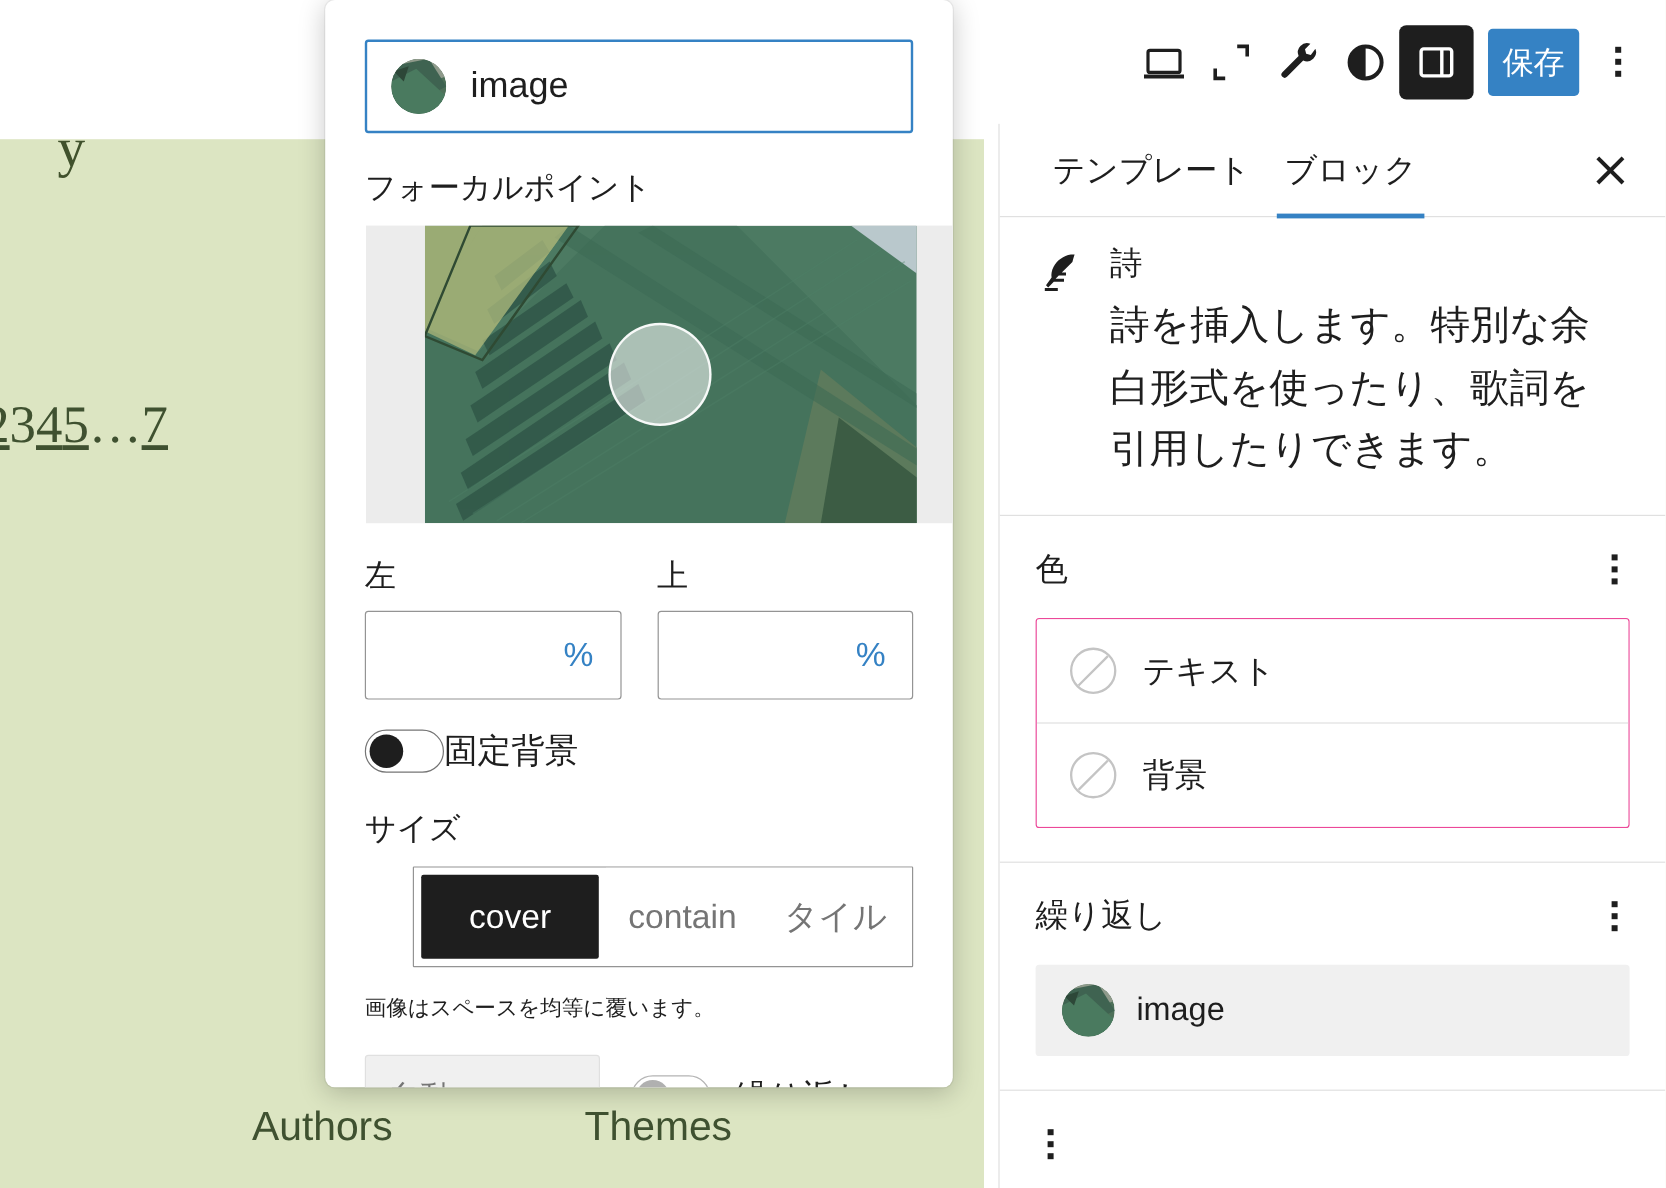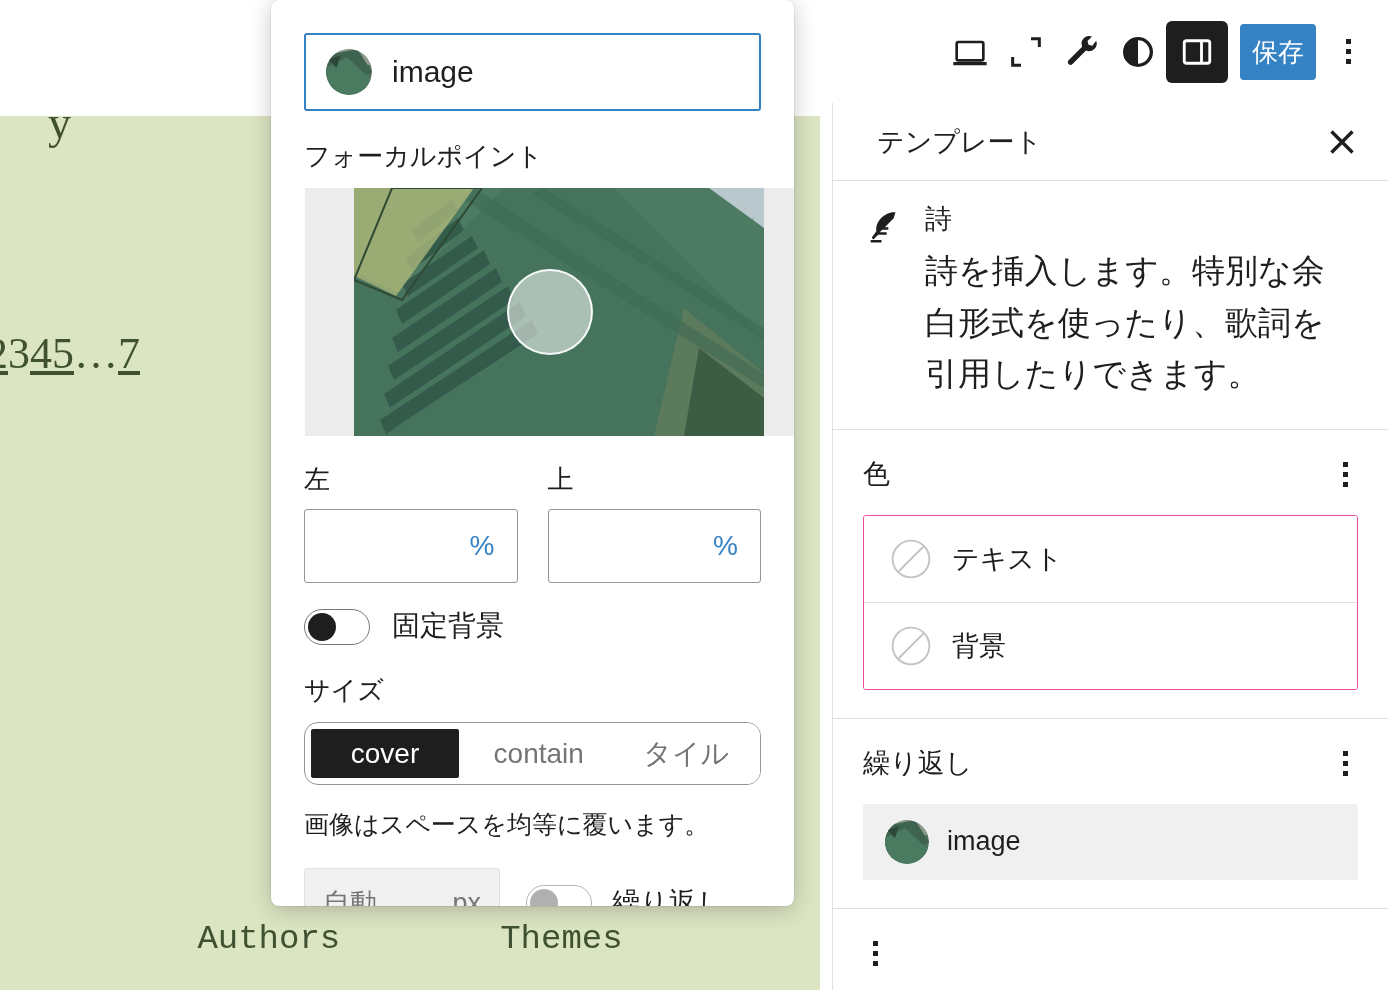--- a/index.html
+++ b/index.html
@@ -53,21 +53,21 @@
   .pagination {
     position: absolute; left: -14px; top: 212px;
     font-family: "Liberation Serif", "DejaVu Serif", serif;
     font-size: 44px; color: #3f5130; letter-spacing: 0px; white-space: nowrap;
   }
   .pagination a { color: #3f5130; text-decoration: underline; text-underline-offset: 3px; }
   .pagination span.cur { text-decoration: none; }
   .footer-links {
     position: absolute; left: 0; top: 804px; width: 820px;
     display: flex; justify-content: center; gap: 160px;
-    font-family: Liberation Mono, monospace;
+    font-family: Liberation Sans, sans-serif;
     font-size: 34px; color: #3f5130;
   }
   .footer-links a { color: #3f5130; text-decoration: none; }
 
   
   .sidebar {
     position: absolute; right: 0; top: 103px; width: 556px; height: 887px;
     background: #ffffff; border-left: 1px solid #e0e0e0; overflow: hidden;
   }
   .sb-tabs {
@@ -154,39 +154,39 @@
   .two-col { display: flex; gap: 30px; margin-top: 26px; }
   .col { flex: 1 1 0; }
   .col .fl { font-size: 26px; color: #1e1e1e; margin-bottom: 12px; }
   .num-input {
     position: relative; border: 1px solid #949494; border-radius: 3px;
     height: 74px; background: #fff; display: flex; align-items: center;
     justify-content: flex-end; padding-right: 22px; cursor: text;
   }
   .num-input .unit { font-size: 28px; color: #3582c4; }
 
-  .toggle-row { display: flex; align-items: flex-end; gap: 22px; margin-top: 24px; }
+  .toggle-row { display: flex; align-items: center; margin-top: 24px; }
   .toggle { width: 66px; height: 36px; border-radius: 18px; border: 1px solid #757575;
     background: #fff; position: relative; cursor: pointer; flex: 0 0 auto; }
   .toggle .knob { position: absolute; left: 3px; top: 3px; width: 28px; height: 28px;
     border-radius: 50%; background: #1e1e1e; }
   .toggle.disabled { border-color: #b4b4b4; }
   .toggle.disabled .knob { background: #b0b0b0; }
   .toggle-label { font-size: 28px; color: #1e1e1e; }
 
   .seg-group {
-    display: flex; border: 1px solid #949494; border-radius: 14px; overflow: hidden;
-    height: 63px; background: #fff; margin-top: 2px;
+    display: flex; border: 1px solid #949494; border-radius: 1px; overflow: hidden;
+    height: 84px; background: #fff; margin-top: 2px; margin-left: 40px;
   }
   .seg { flex: 1 1 0; display: flex; align-items: center; justify-content: center;
     font-size: 28px; color: #757575; cursor: pointer; background: #fff;
     border: none; font-family: "Liberation Sans", "DejaVu Sans", sans-serif; }
   .seg.selected { background: #1e1e1e; color: #ffffff; margin: 6px; border-radius: 2px;
     flex: 0 0 148px; }
-  .help-text { font-size: 25px; color: #1e1e1e; margin-top: 22px; line-height: 1.4; }
+  .help-text { font-size: 18px; color: #1e1e1e; margin-top: 22px; line-height: 1.4; }
 
   .bottom-row { display: flex; align-items: flex-start; gap: 26px; margin-top: 26px; }
   .auto-field {
     flex: 0 0 196px; height: 70px; background: #f0f0f0; border: 1px solid #e0e0e0;
     border-radius: 3px; display: flex; align-items: center; justify-content: space-between;
     padding: 0 18px; color: #757575; font-size: 27px; cursor: not-allowed;
   }
   .bottom-toggle { display: flex; align-items: center; gap: 20px; padding-top: 16px; }
 </style>
 </head>
@@ -253,20 +253,21 @@
         <a href="#">Themes</a>
       </div>
 
     </div>
   </div>
 
   <div class="sidebar">
 
     <div class="sb-tabs">
       <button class="sb-tab">テンプレート</button>
+      <button class="sb-tab active">ブロック</button>
       <button class="sb-close">
         <svg width="36" height="36" viewBox="0 0 24 24" stroke="#1e1e1e" stroke-width="2.2">
           <line x1="5" y1="5" x2="19" y2="19"></line>
           <line x1="19" y1="5" x2="5" y2="19"></line>
         </svg>
       </button>
     </div>
 
     <div class="block-card">
       <div class="block-icon">

